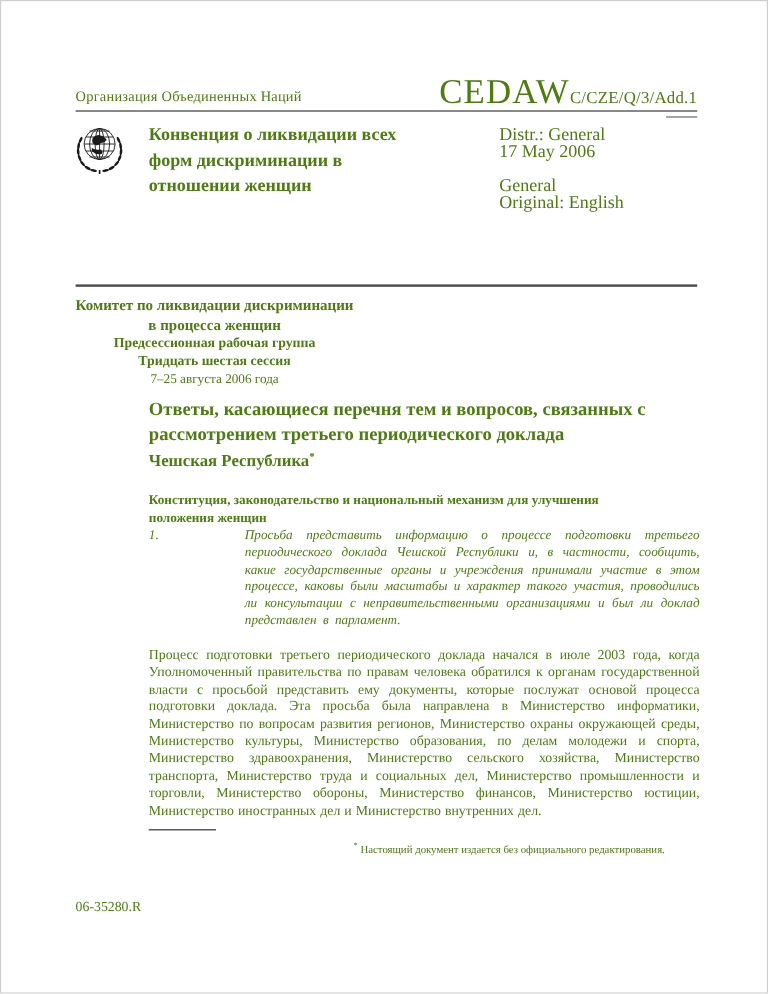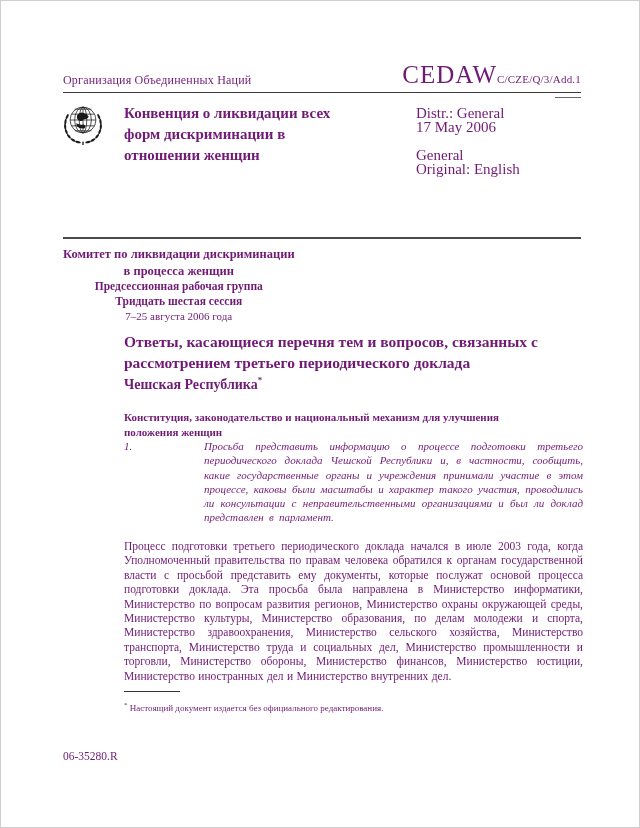--- a/index.html
+++ b/index.html
@@ -5,35 +5,35 @@
   html, body { margin: 0; padding: 0; background: #e8e8e8; }
   .page {
     position: relative;
     width: 640px;
     height: 828px;
     margin: 0 auto;
     background: #ffffff;
     border: 1px solid #cfcfcf;
     box-sizing: border-box;
     font-family: "Liberation Serif", "DejaVu Serif", serif;
-    color: #701a75;
+    color: #4d7c0f;
     overflow: hidden;
   }
 
   
   .org-name {
     position: absolute; left: 62px; top: 72px;
     font-size: 12px; letter-spacing: 0.2px;
   }
   .symbol-group {
     position: absolute; right: 58px; top: 60px;
     white-space: nowrap; text-align: right;
   }
-  .symbol-big { font-size: 25px; letter-spacing: 1px; }
-  .symbol-ref { font-size: 11px; letter-spacing: 0.2px; }
+  .symbol-big { font-size: 29px; letter-spacing: 1px; }
+  .symbol-ref { font-size: 14px; letter-spacing: 0.2px; }
   .header-rule {
     position: absolute; left: 62px; right: 58px; top: 91px;
     height: 1px; background: #3a3a3a;
   }
   .symbol-ref-underline {
     position: absolute; right: 58px; top: 96px;
     width: 26px; height: 1px; background: #6a6a6a;
   }
 
   
@@ -87,21 +87,21 @@
     word-spacing: 0.5px;
   }
 
   
   .footnote-rule {
     position: absolute; left: 123px; top: 690px;
     width: 56px; height: 1px; background: #333;
   }
   .footnote {
     position: absolute; left: 123px; top: 698px; width: 430px;
-    font-size: 9px; line-height: 12px;
+    font-size: 9px; line-height: 12px; text-align: right;
   }
   .footnote sup { font-size: 7px; }
   .doc-number {
     position: absolute; left: 62px; top: 749px;
     font-size: 11.5px;
   }
 </style>
 </head>
 <body>
 

